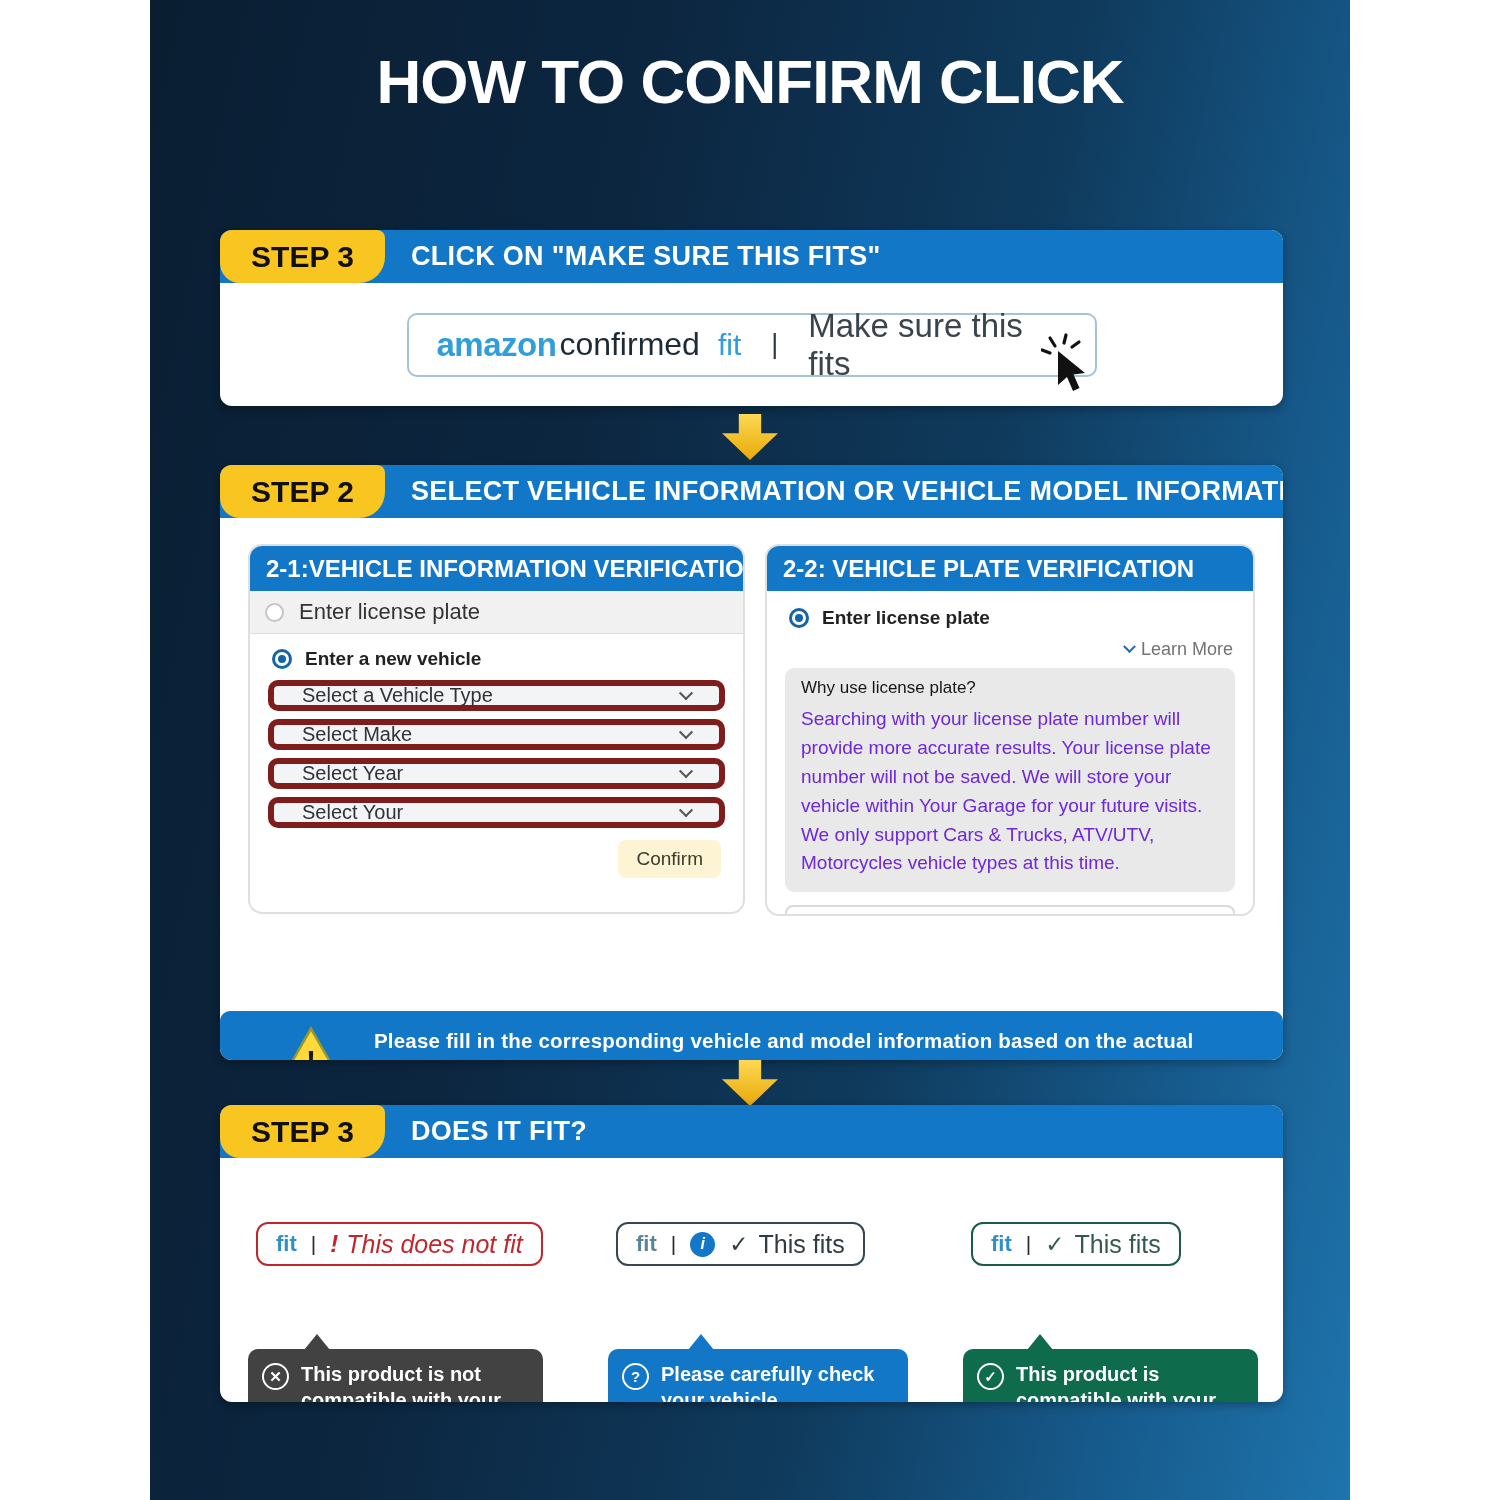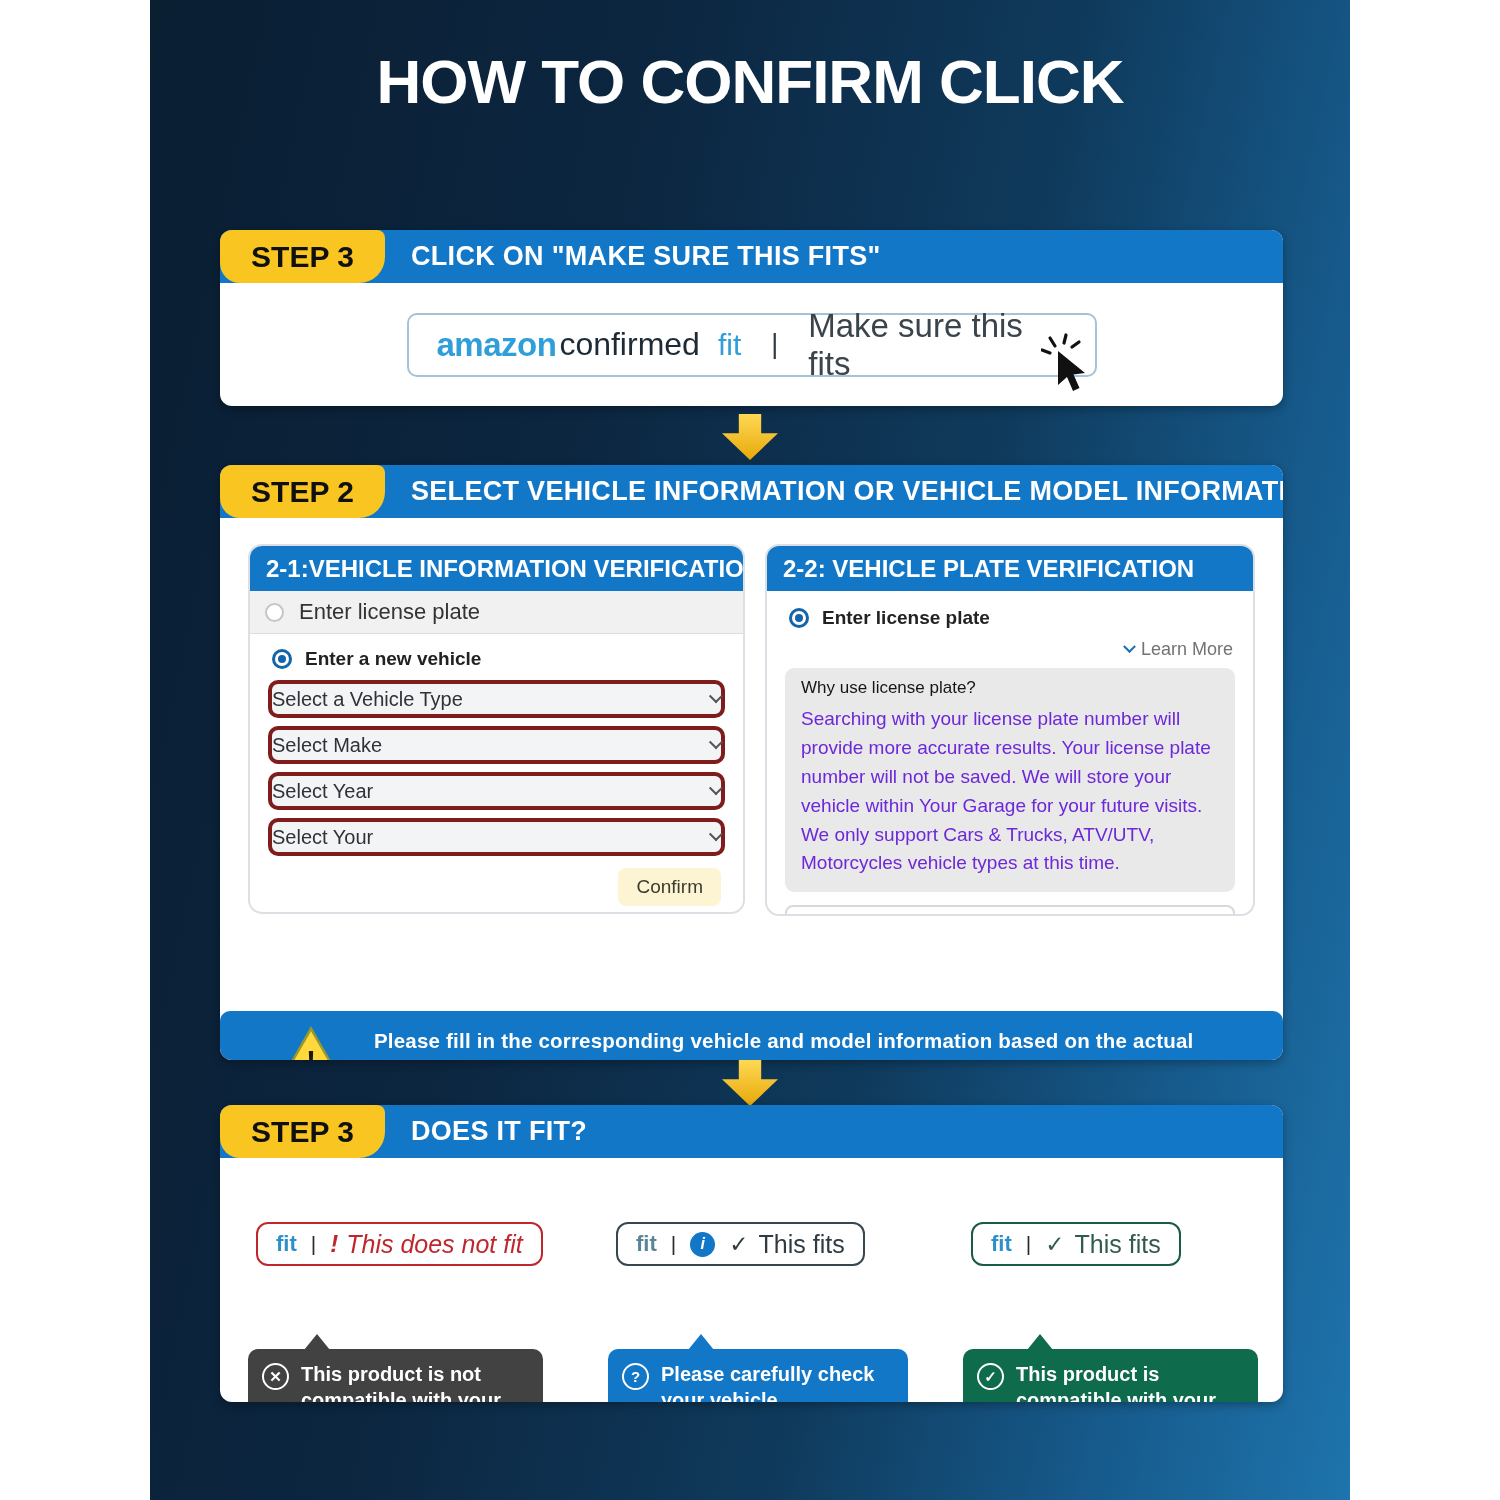--- a/index.html
+++ b/index.html
@@ -73,23 +73,23 @@
   .gray-row {
     background:#f1f1f1; border-bottom:1px solid #dedede; height:43px;
     display:flex; align-items:center; gap:15px; padding:0 15px; font-size:22px; color:#333;
   }
   .radio-off { width:19px; height:19px; border-radius:50%; border:2px solid #c4c6c9; background:#fff; flex:none; }
   .radio-on { width:20px; height:20px; border-radius:50%; background:#1464a8; position:relative; flex:none; }
   .radio-on::after { content:""; position:absolute; inset:3px; border:3px solid #fff; border-radius:50%; }
   .pl-body { padding:8px 18px 0 18px; }
   .sel-row { display:flex; align-items:center; gap:13px; margin:6px 0 10px 4px; font-size:19px; font-weight:700; color:#222; }
   .dd {
-    height:38px; background:#f3f4f6; border:4px solid #7f1d1d; border-radius:10px;
+    height:31px; background:#f3f4f6; border:6px solid #7f1d1d; border-radius:10px;
     display:flex; align-items:center; justify-content:space-between;
-    padding:0 0; font-size:20px; color:#2f3237; margin-bottom:8px;
+    padding:0 28px; font-size:20px; color:#2f3237; margin-bottom:8px;
   }
   .chev { width:10px; height:10px; border-right:2.5px solid #555; border-bottom:2.5px solid #555; transform:rotate(45deg) translate(-2px,-2px); flex:none; }
   .confirm-row { display:flex; justify-content:flex-end; padding:4px 4px 0 0; }
   .btn-cream {
     background:#fcf4d3; border:none; border-radius:8px; font-size:19px; color:#3c3c2e;
     padding:8px 18px; font-family:inherit; cursor:pointer;
   }
   .pr-body { padding:10px 18px 0 18px; }
   .learn-row { display:flex; justify-content:flex-end; align-items:center; gap:7px; margin:2px 2px 8px 0; color:#737373; font-size:18px; }
   .chev-blue { width:9px; height:9px; border-right:2px solid #1a6fb5; border-bottom:2px solid #1a6fb5; transform:rotate(45deg) translate(-2px,-2px); }

